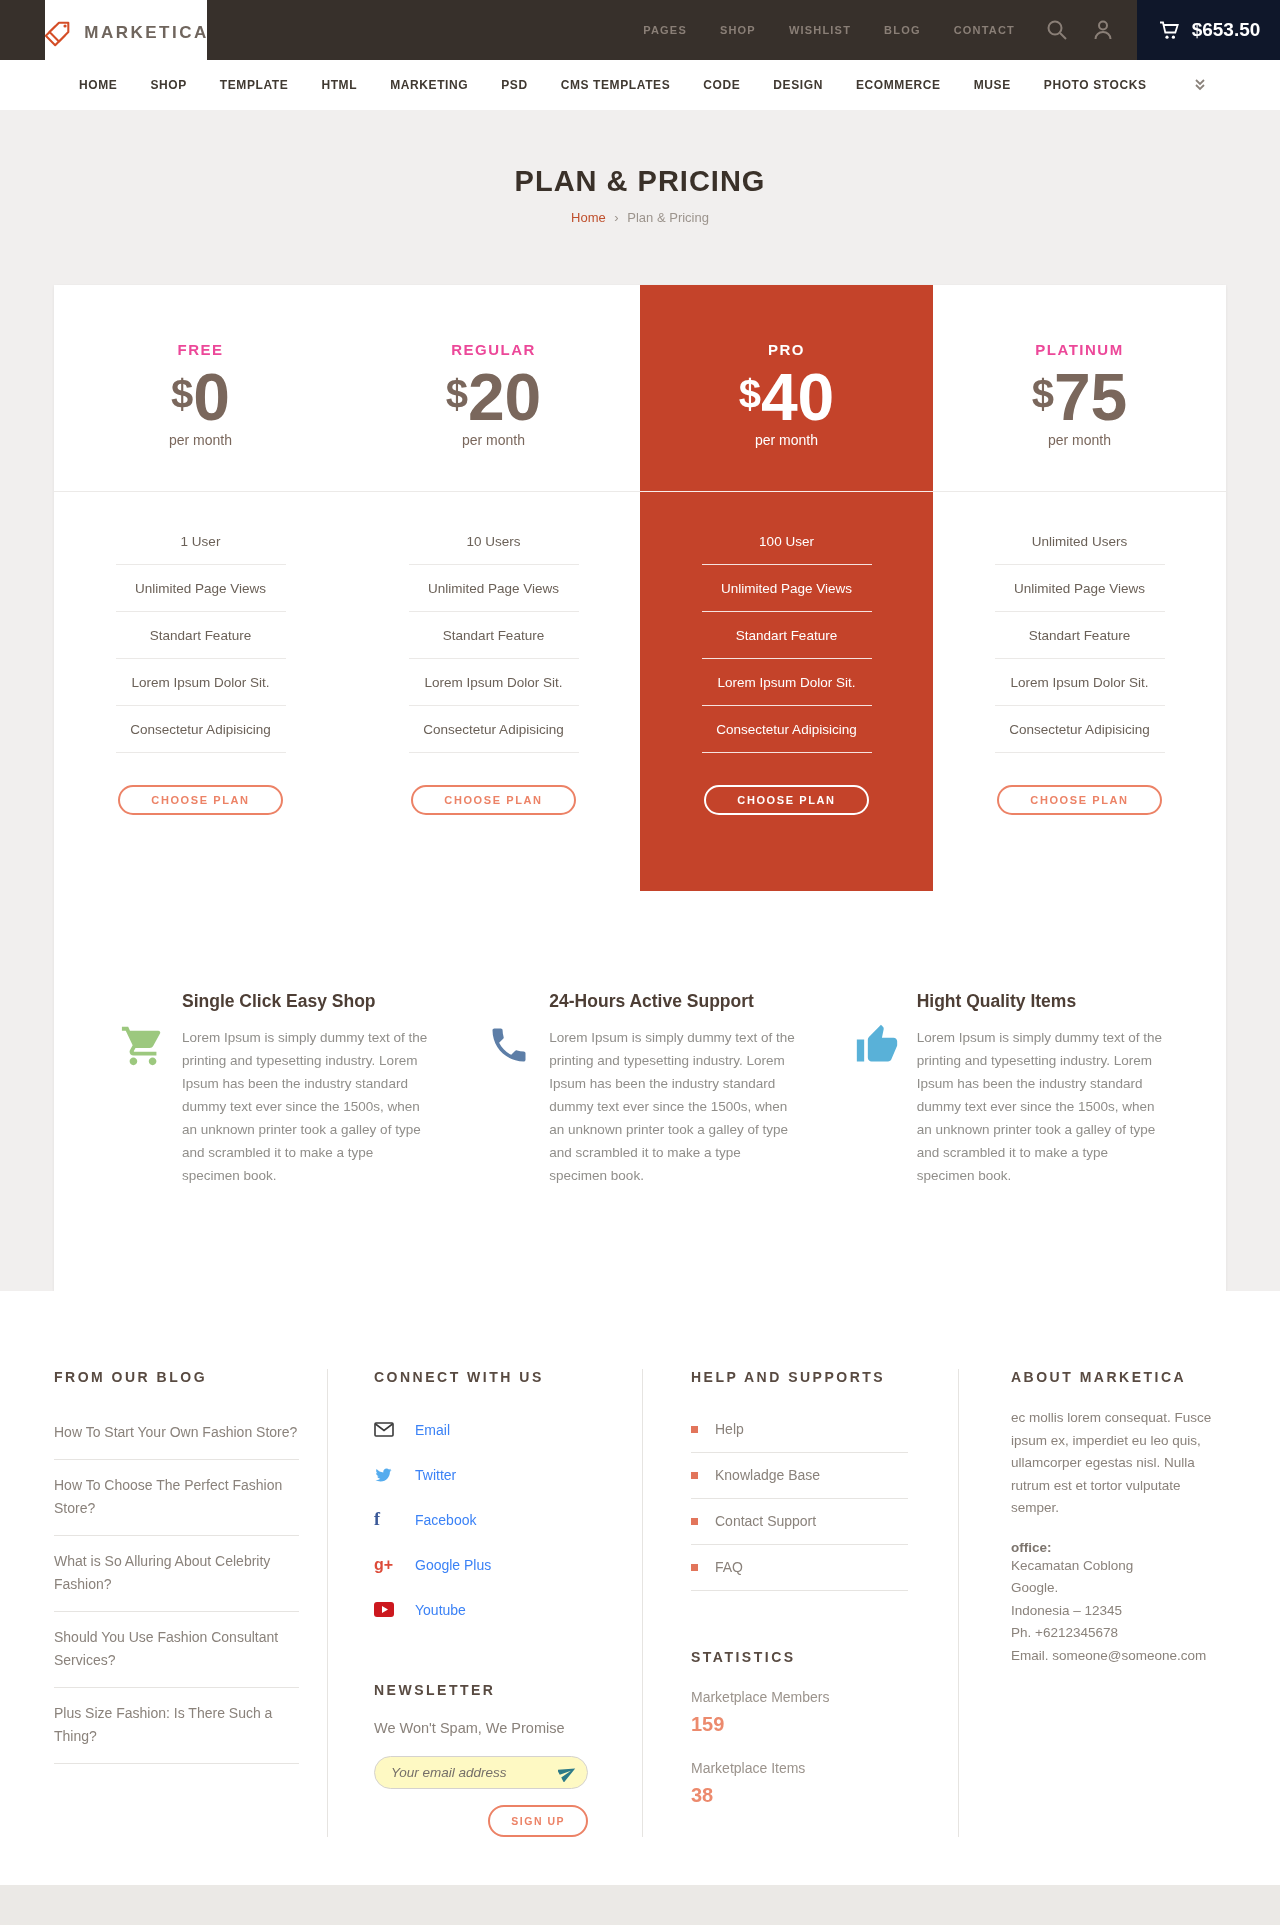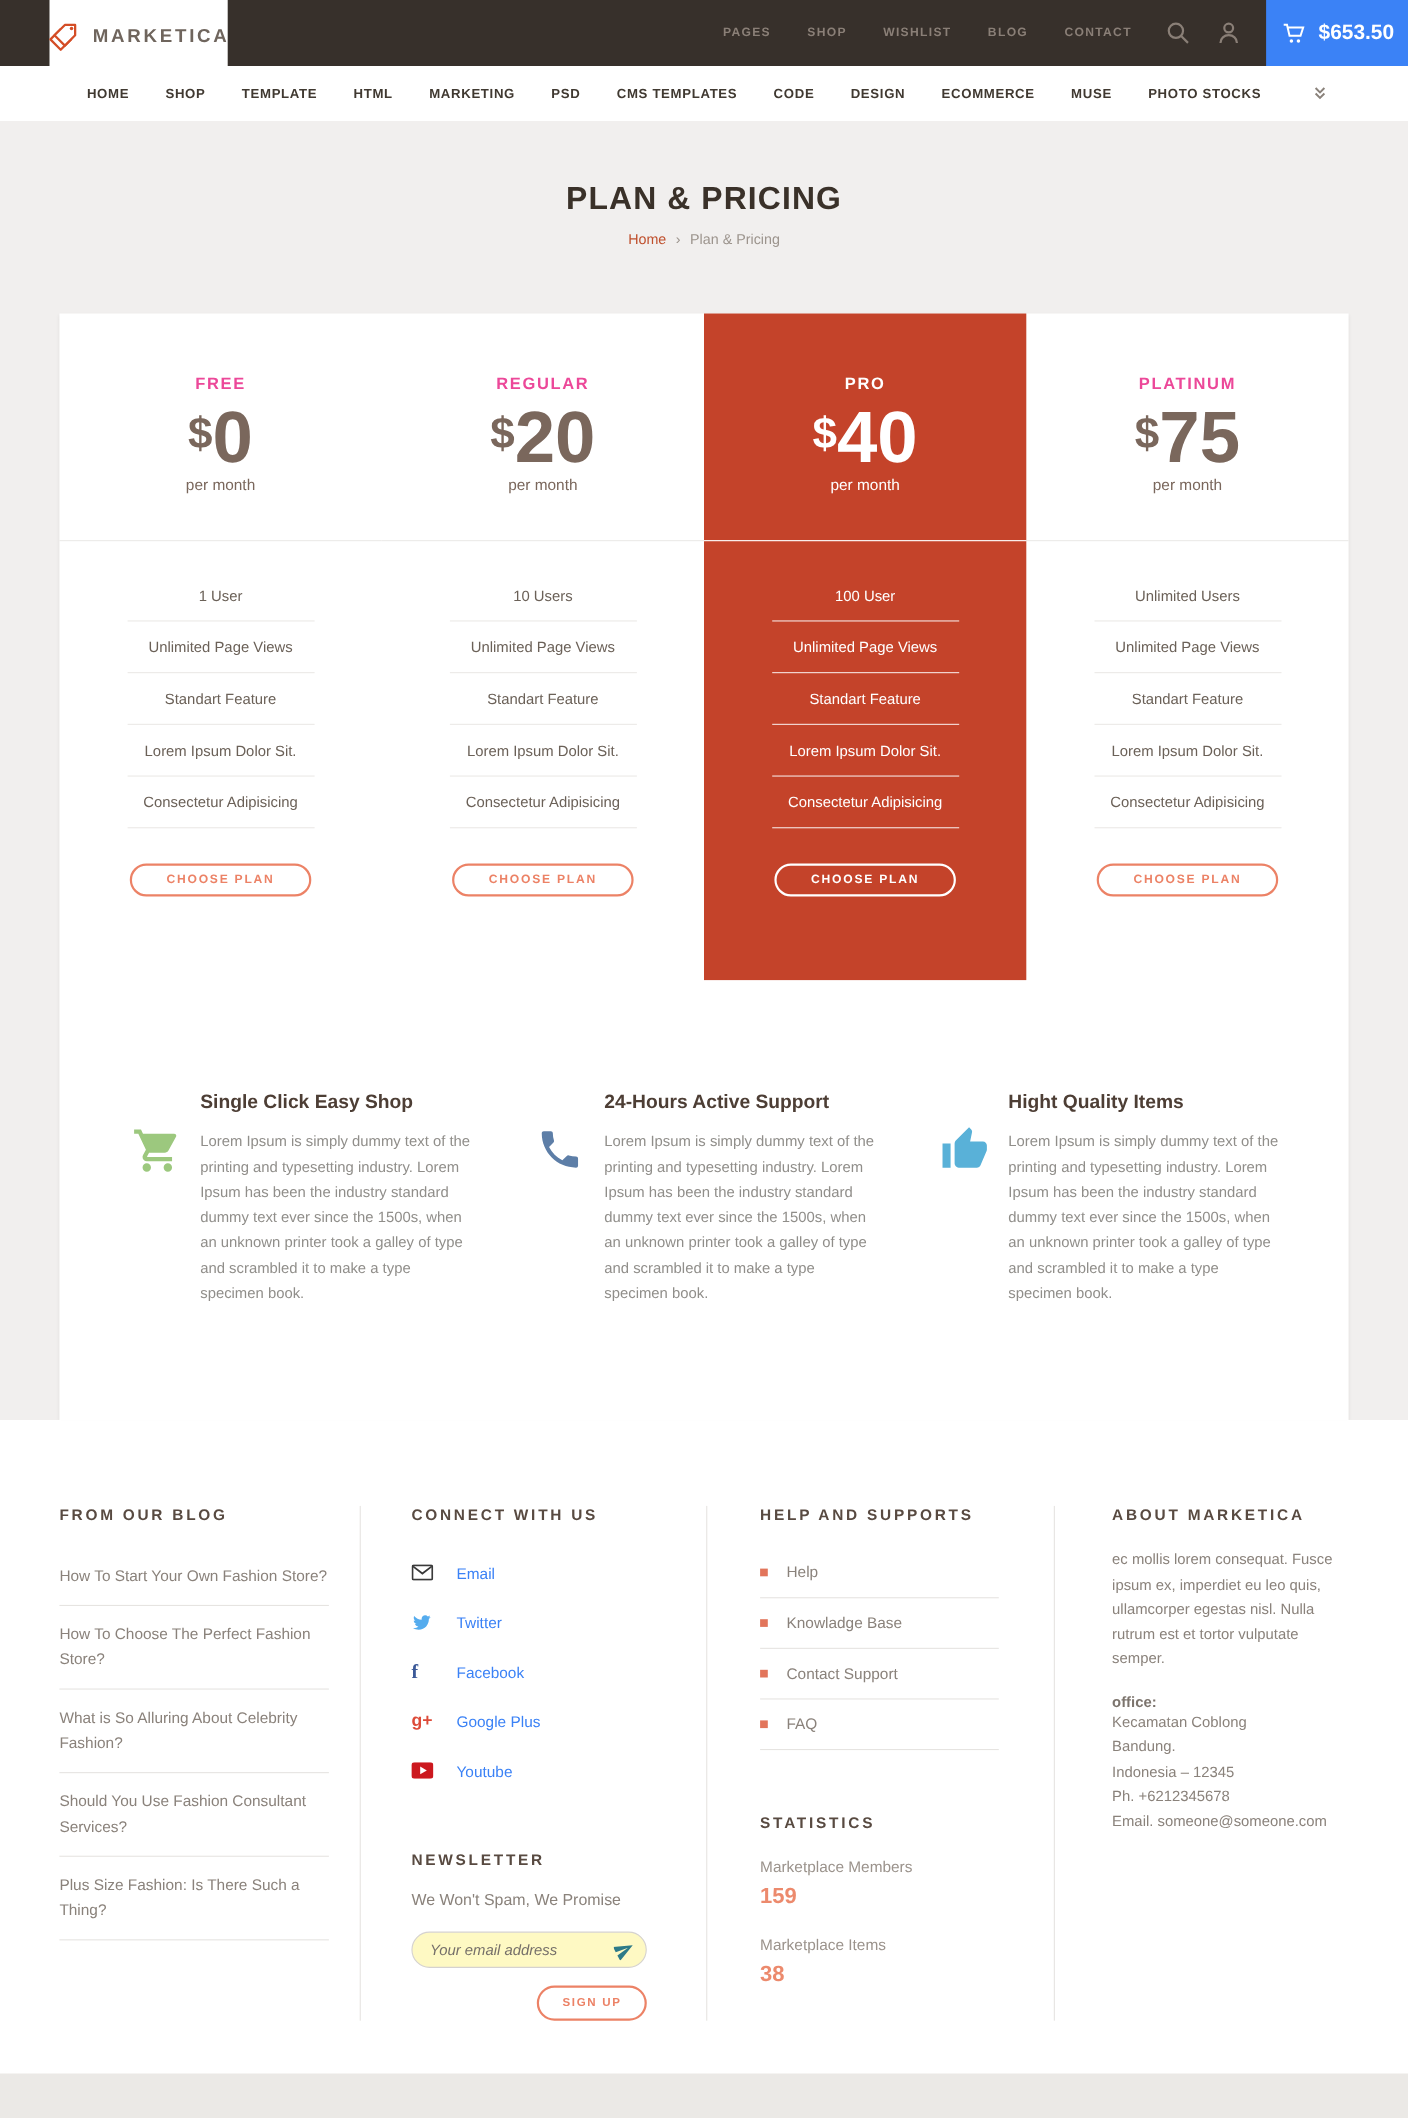--- a/index.html
+++ b/index.html
@@ -7,21 +7,21 @@
 
   
   .topbar { position:relative; height:60px; background:#37302b; display:flex; align-items:center; }
   .logo-box { position:absolute; left:45px; top:0; width:162px; height:66px; background:#fff;
               display:flex; align-items:center; justify-content:center; gap:11px; z-index:3; }
   .brand { font-size:17px; font-weight:bold; letter-spacing:2.5px; color:#6f655d; }
   .top-group { margin-left:auto; display:flex; align-items:center; }
   .top-links { display:flex; gap:33px; margin-right:30px; }
   .top-links a { font-size:11px; font-weight:bold; letter-spacing:1.2px; color:#8a7f77; text-decoration:none; }
   .tb-icon { margin-right:22px; cursor:pointer; display:flex; }
-  .cartbox { width:129px; height:60px; background:#3b82f6; display:flex; align-items:center;
+  .cartbox { width:143px; height:60px; background:#0f172a; display:flex; align-items:center;
              justify-content:center; gap:11px; cursor:pointer; }
   .cart-total { color:#fff; font-size:19px; font-weight:bold; }
 
   
   .mainnav { height:50px; background:#fff; display:flex; align-items:center; padding-left:79px; gap:33px; }
   .mainnav a { font-size:12px; font-weight:bold; letter-spacing:.6px; color:#403931; text-decoration:none; white-space:nowrap; }
   .nav-caret { margin-left:auto; margin-right:72px; cursor:pointer; display:flex; }
 
   
   .gray-area { background:#f1efee; padding-bottom:0; }
@@ -386,21 +386,21 @@
     <div class="stat-value">159</div>
     <div class="stat-label">Marketplace Items</div>
     <div class="stat-value">38</div>
   </div>
 
   <div class="fcol4">
     <div class="fhead">ABOUT MARKETICA</div>
     <p class="about-body">ec mollis lorem consequat. Fusce ipsum ex, imperdiet eu leo quis, ullamcorper egestas nisl. Nulla rutrum est et tortor vulputate semper.</p>
     <div class="office-label">office:</div>
     <div class="addr-line">Kecamatan Coblong</div>
-    <div class="addr-line">Bandung.</div>
+    <div class="addr-line">Google.</div>
     <div class="addr-line">Indonesia – 12345</div>
     <div class="addr-line">Ph. +6212345678</div>
     <div class="addr-line">Email. someone@someone.com</div>
   </div>
 </div>
 
 <div class="copybar">
   
   
 </div>

